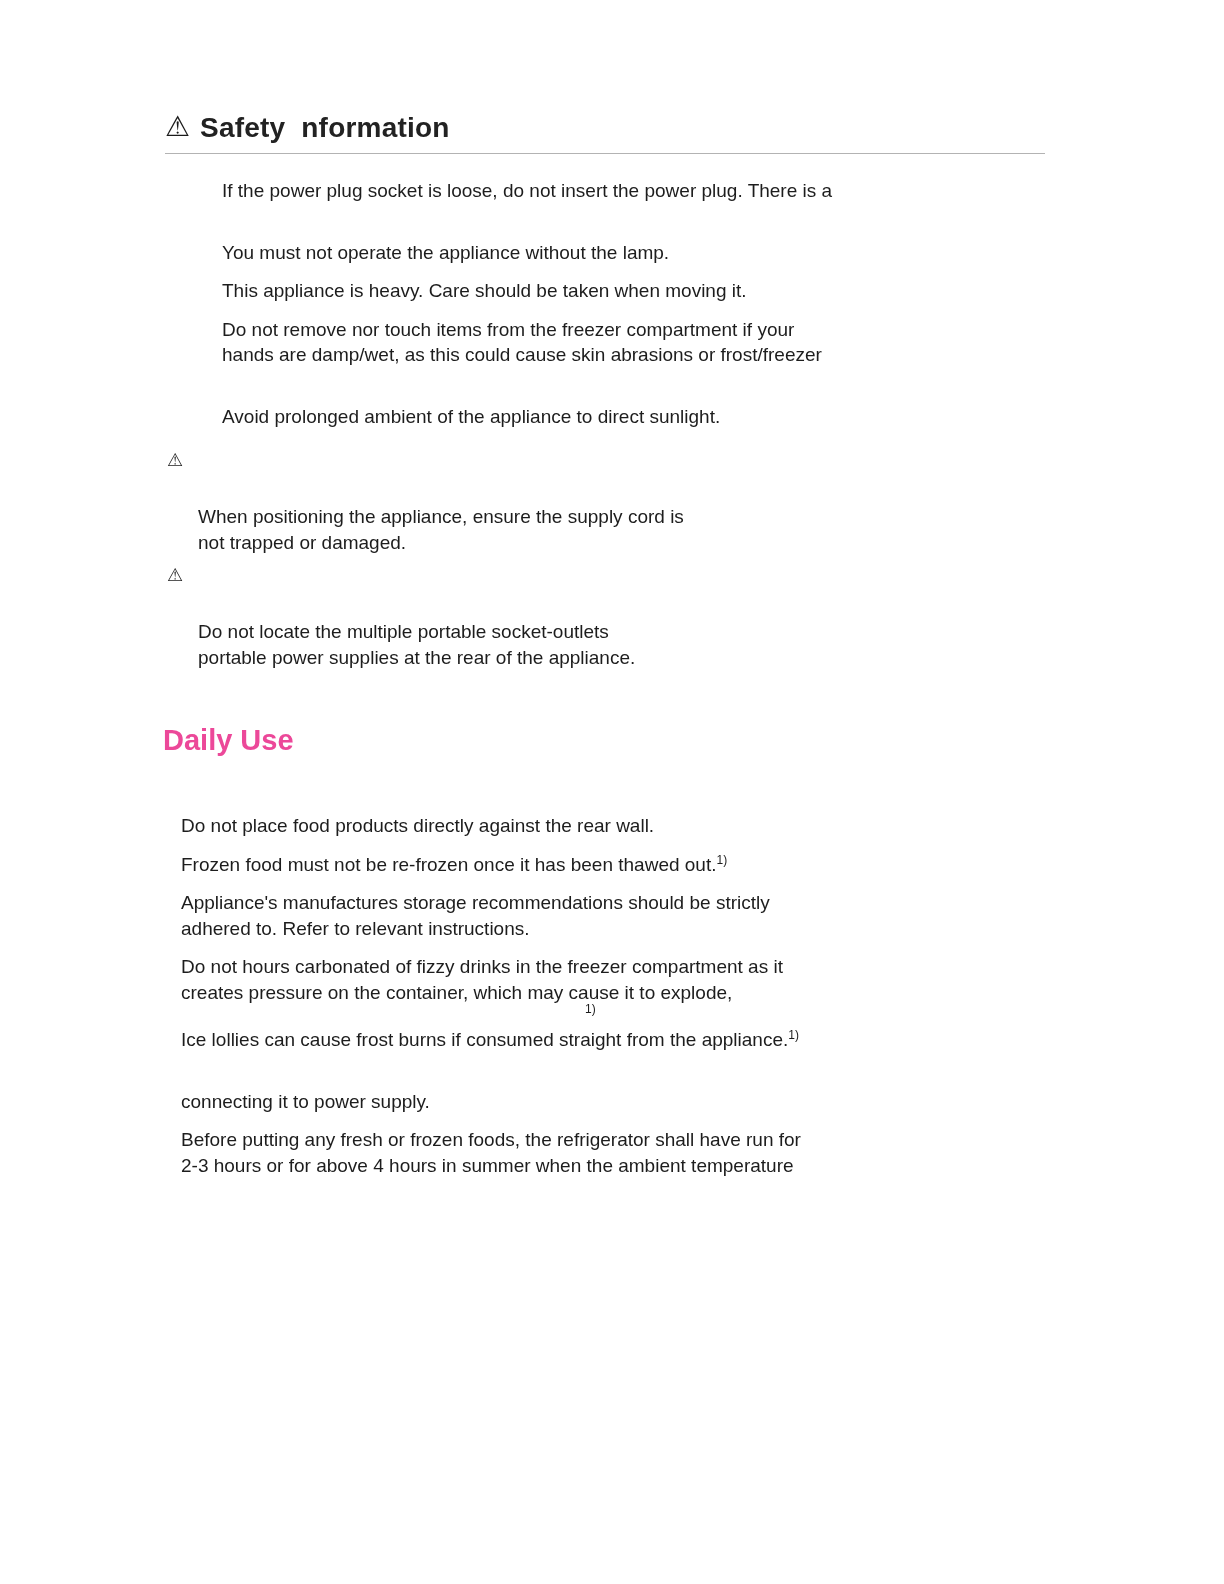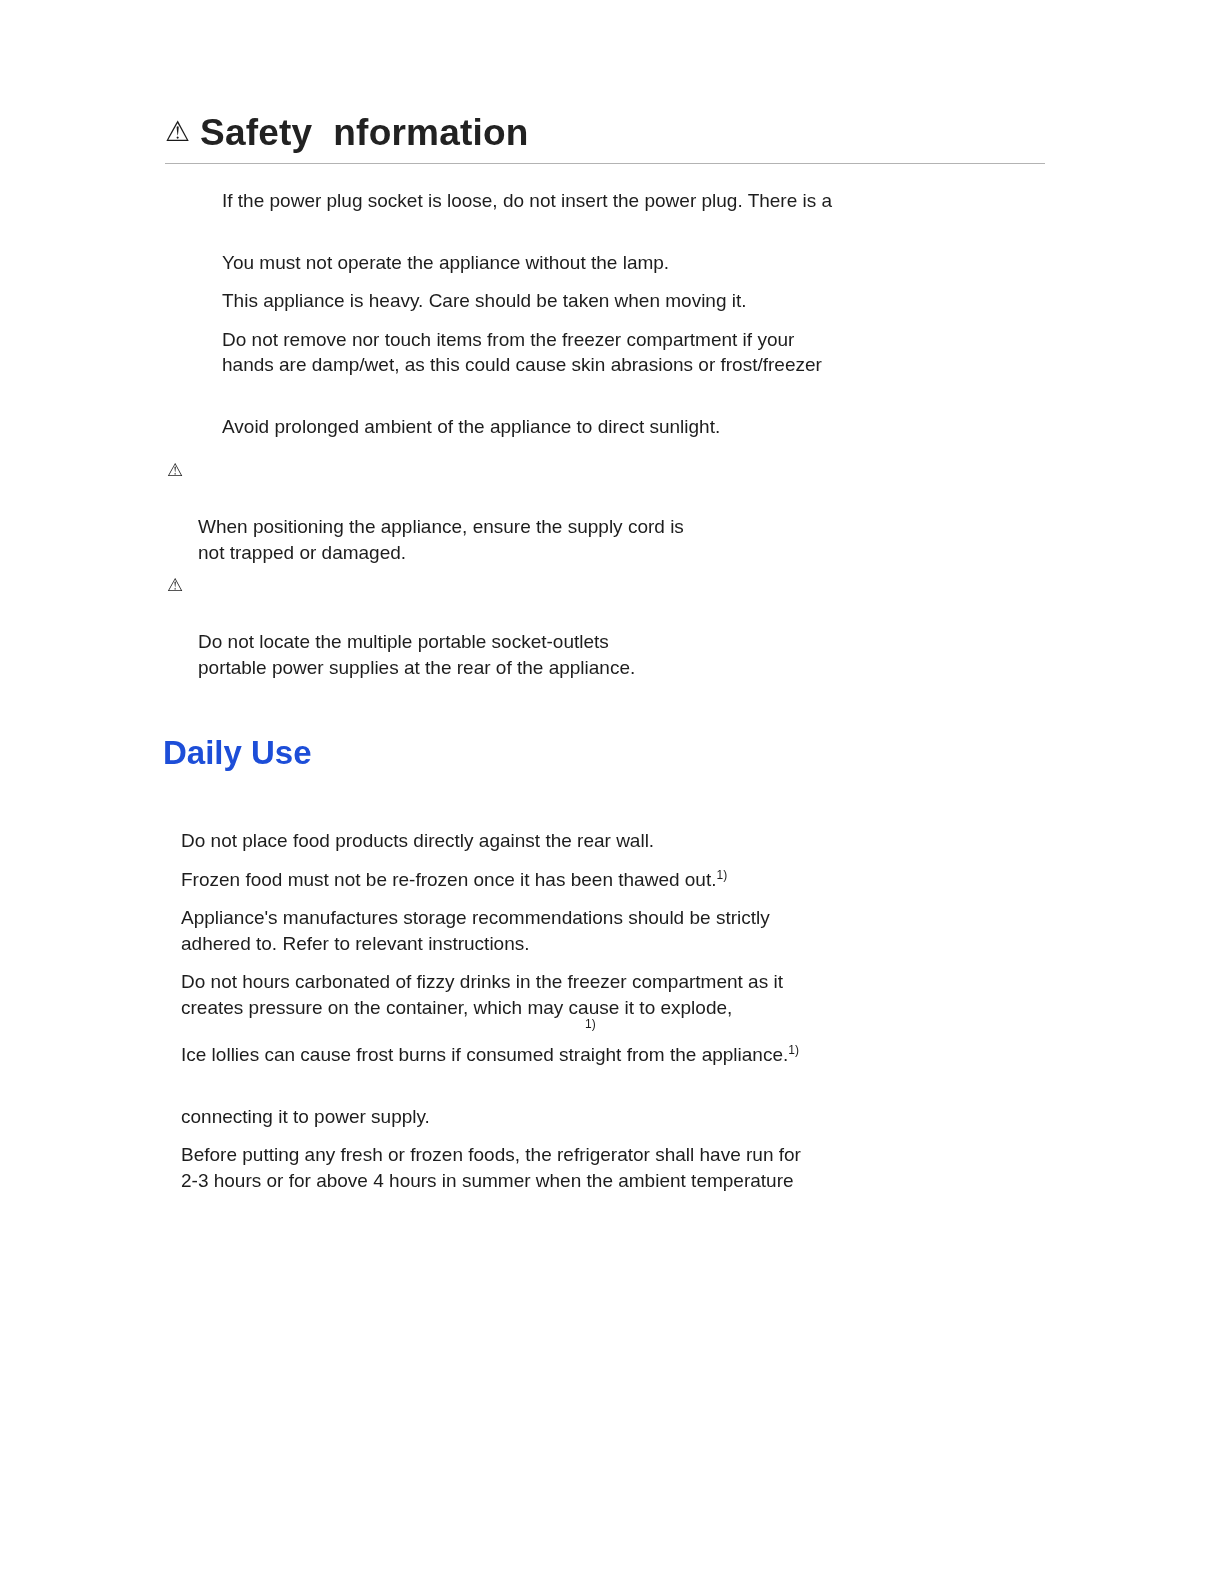--- a/index.html
+++ b/index.html
@@ -27,21 +27,21 @@
     align-items: center;
     gap: 10px;
   }
   .heading-warning-icon {
     font-size: 28px;
     line-height: 1;
     color: #1a1a1a;
     transform: translateY(-1px);
   }
   .page-title {
-    font-size: 37px;
+    font-size: 28px;
     font-weight: bold;
     color: #222222;
     white-space: pre;
     letter-spacing: 0.2px;
   }
   .rule {
     border: none;
     border-top: 1px solid #b3b3b3;
     margin: 9px 0 0 0;
     width: 880px;
@@ -69,23 +69,23 @@
   .warning-row .tri-icon {
     position: absolute;
     left: -31px;
     top: -2px;
     font-size: 18px;
     line-height: 1;
     text-indent: 0;
     color: #1a1a1a;
   }
   .section-title {
-    font-size: 33px;
+    font-size: 29px;
     font-weight: bold;
-    color: #1d4ed8;
+    color: #ec4899;
     margin: 54px 0 0 -2px;
   }
   .items { margin-top: 56px; margin-left: 16px; }
   sup {
     font-size: 12px;
     line-height: 0;
     vertical-align: 7px;
   }
   .sup-line {
     margin-left: 404px;

